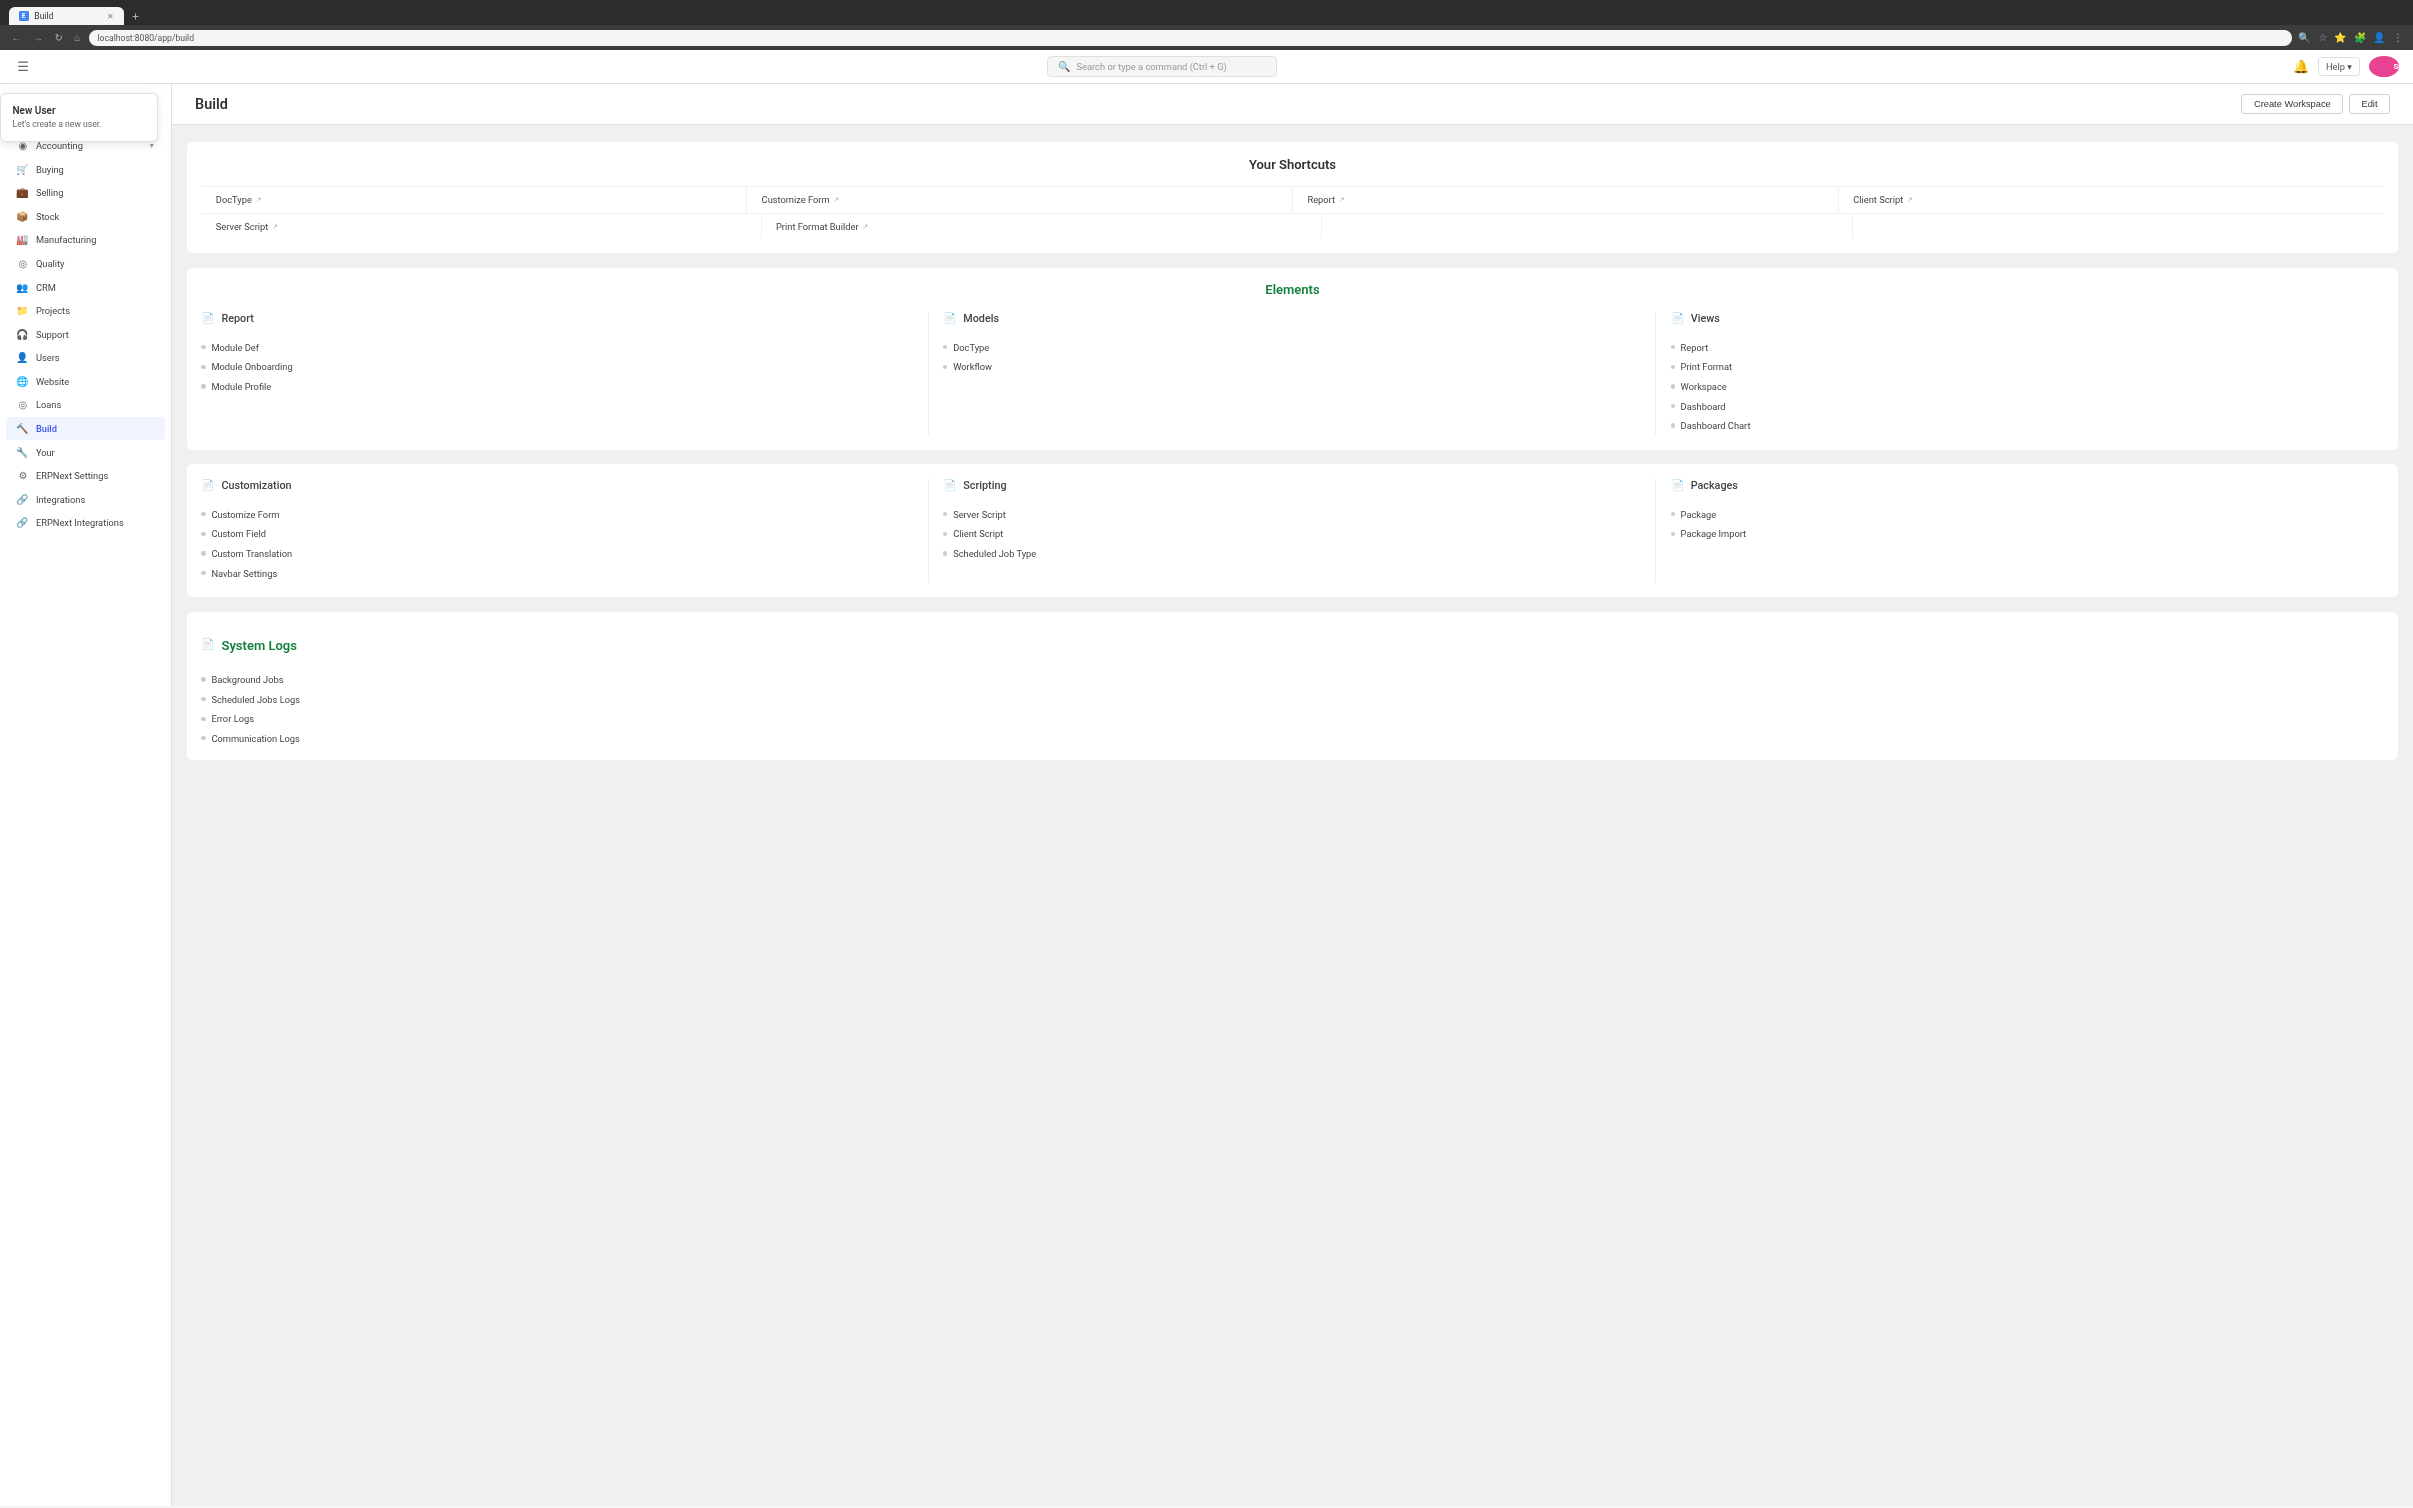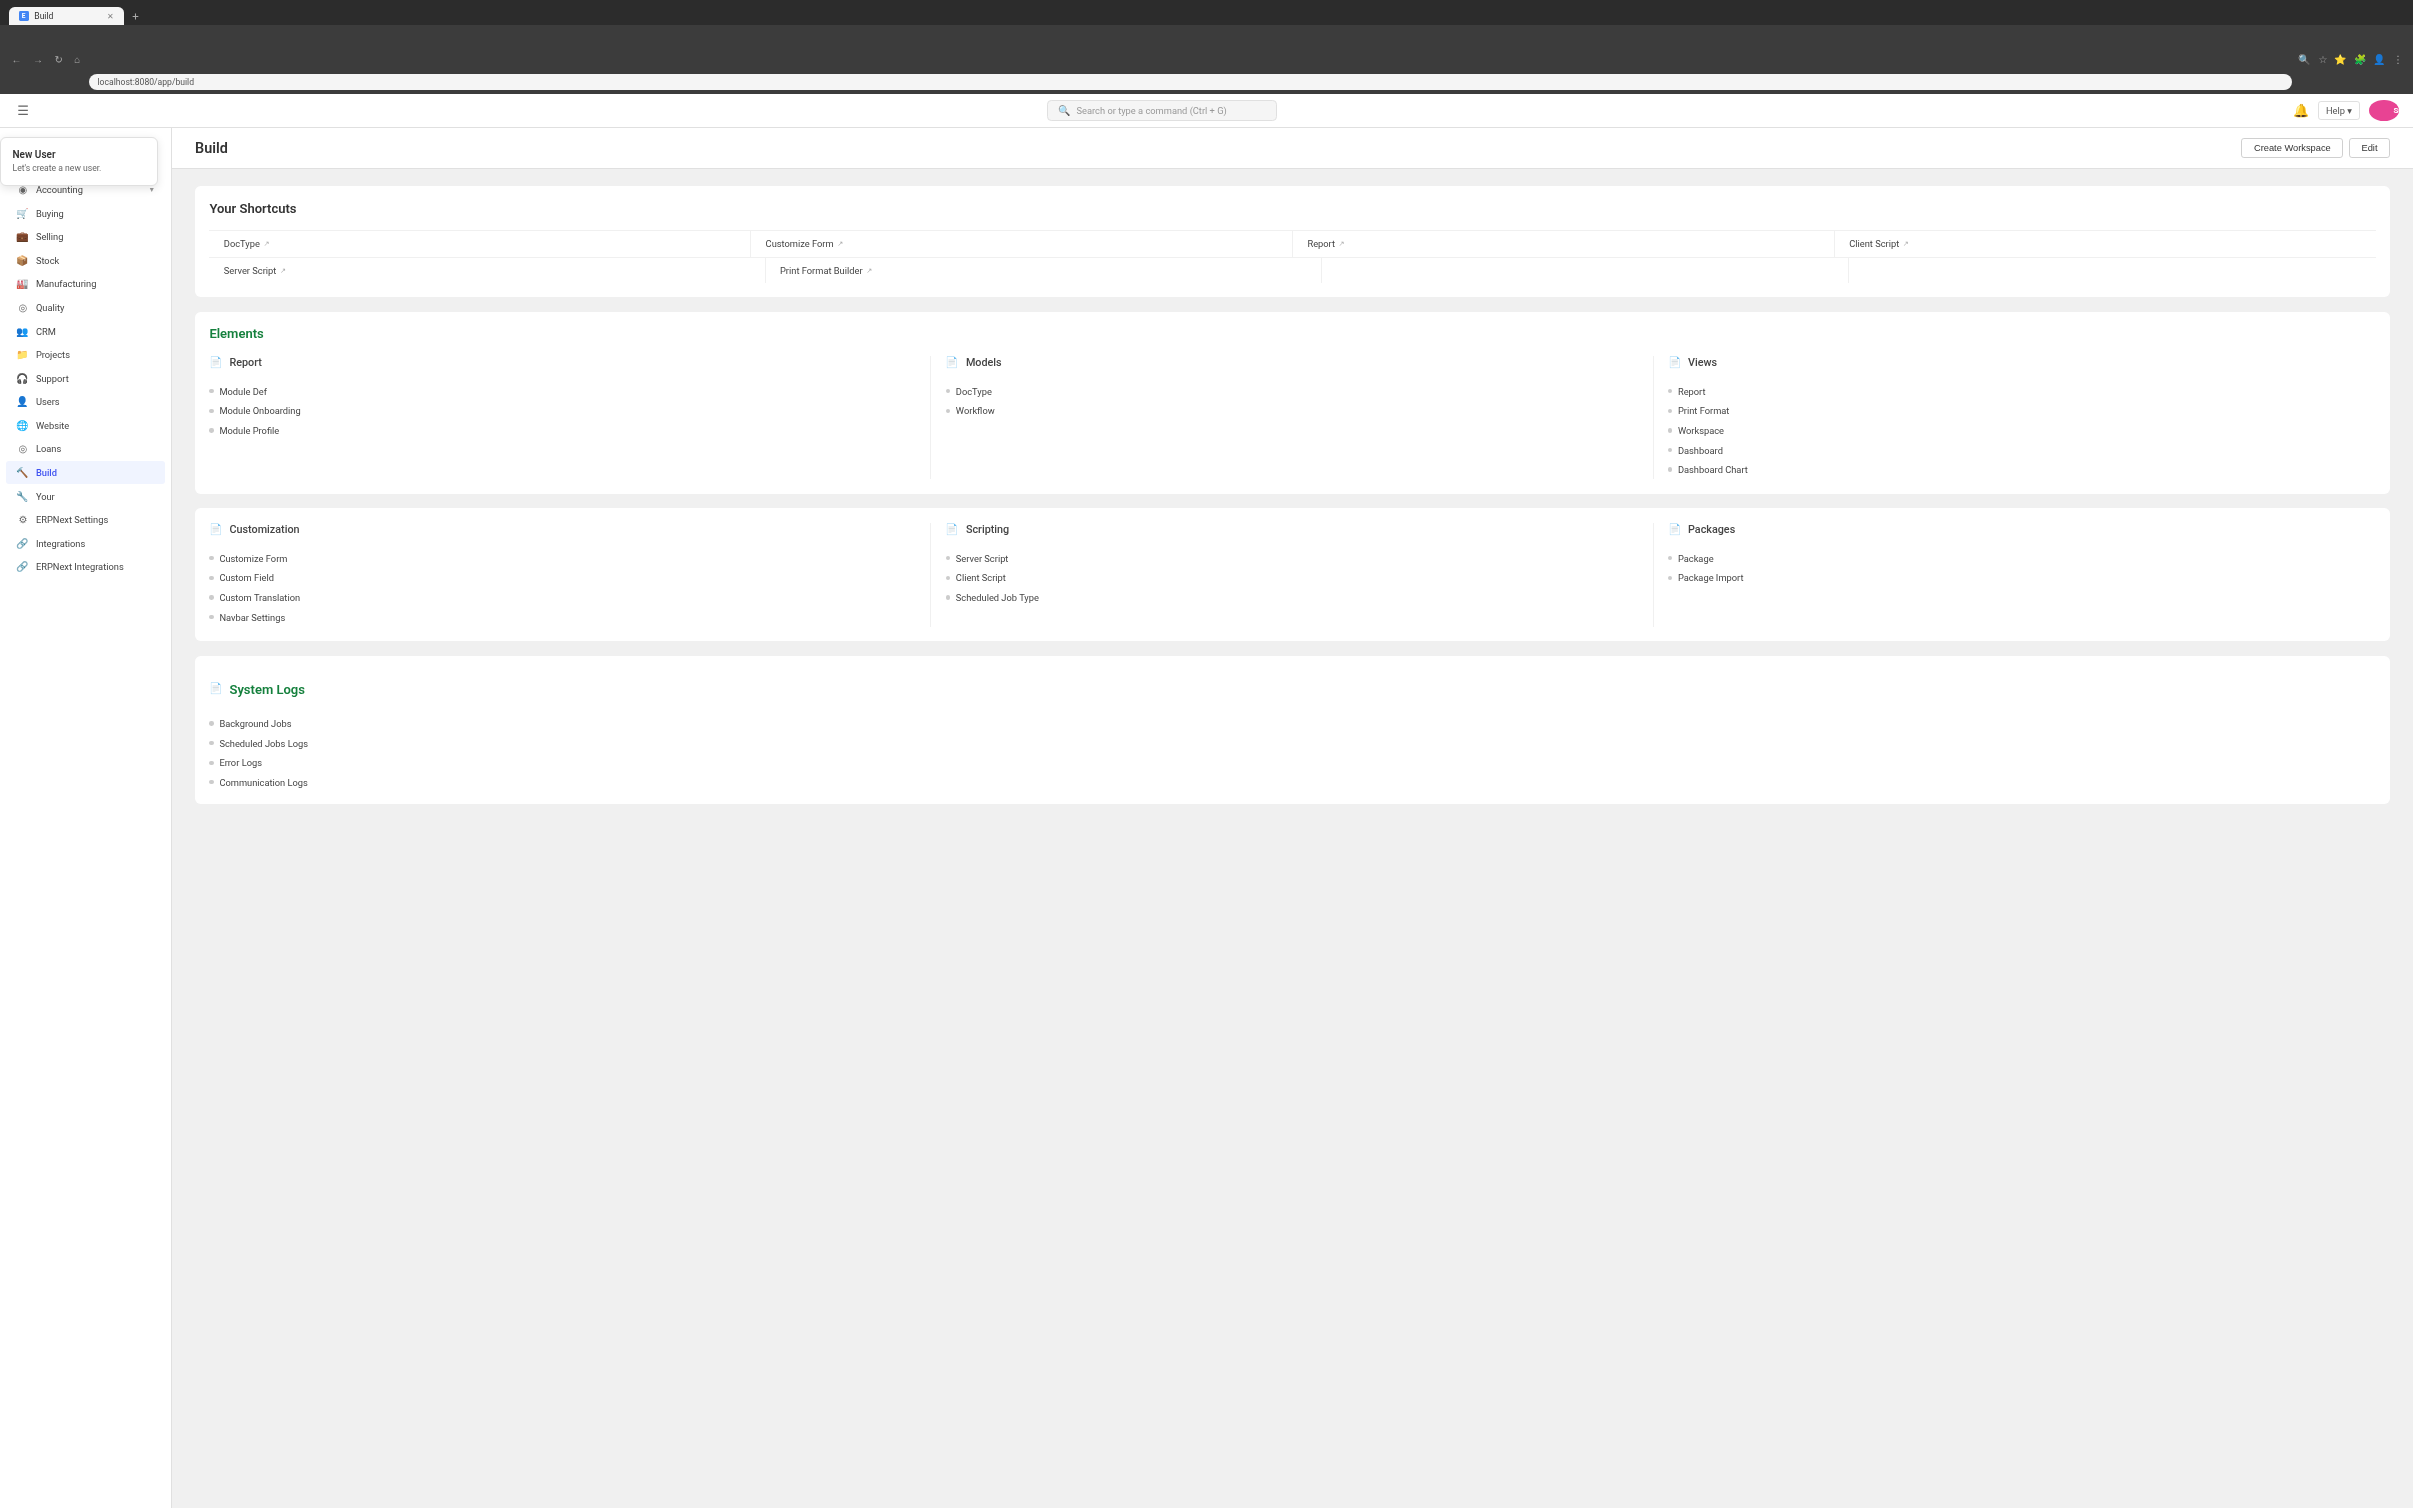--- a/index.html
+++ b/index.html
@@ -10,21 +10,21 @@
     .browser-tabs { display: flex; align-items: flex-end; gap: 2.9px; flex: 1; }
     .browser-tab { background: #3c3c3c; color: #e0e0e0; padding: 4.3px 10px; border-radius: 5.7px 5.7px 0 0; font-size: 8.6px; display: flex; align-items: center; gap: 5.7px; min-width: 115px; }
     .browser-tab.active { background: #f5f5f5; color: #333; }
     .tab-favicon { width: 10px; height: 10px; background: #4285f4; border-radius: 1.4px; display: flex; align-items: center; justify-content: center; color: white; font-size: 6.5px; font-weight: bold; flex-shrink: 0; }
     .tab-close { margin-left: auto; opacity: 0.6; font-size: 8px; cursor: pointer; }
     .tab-new { color: #aaa; font-size: 11.5px; padding: 2.9px 5.7px; cursor: pointer; }
 
     
     .browser-toolbar { background: #3c3c3c; padding: 4.3px 8.6px; display: flex; align-items: center; gap: 5.7px; }
     .nav-btn { color: #aaa; font-size: 10px; cursor: pointer; padding: 1.4px 2.9px; }
-    .address-bar { flex: 1; background: #f5f5f5; border-radius: 14.4px; padding: 2.9px 8.6px; font-size: 8.6px; color: #333; display: flex; align-items: center; gap: 4.3px; margin-top: 44px; }
+    .address-bar { flex: 1; background: #f5f5f5; border-radius: 14.4px; padding: 2.9px 8.6px; font-size: 8.6px; color: #333; display: flex; align-items: center; gap: 4.3px; }
     .address-bar-url { color: #555; font-size: 8.6px; }
     .toolbar-icons { display: flex; align-items: center; gap: 4.3px; }
     .toolbar-icon { color: #aaa; font-size: 10px; cursor: pointer; padding: 1.4px; }
 
     
     .app-container { display: flex; flex-direction: column; height: calc(100vh - 52px); background: #f5f5f5; }
 
     
     .top-navbar { background: white; border-bottom: 0.7px solid #e0e0e0; padding: 0 14.4px; display: flex; align-items: center; height: 34px; position: relative; }
     .navbar-left { display: flex; align-items: center; gap: 5.7px; }
@@ -58,21 +58,21 @@
     .content-area { flex: 1; overflow-y: auto; padding: 0; background: #f0f0f0; }
 
     
     .page-header { background: white; padding: 10px 23px; display: flex; align-items: center; justify-content: space-between; border-bottom: 0.7px solid #e0e0e0; }
     .page-title { font-size: 14.4px; font-weight: 600; color: #333; }
     .page-actions { display: flex; gap: 5.7px; }
     .btn-primary { background: white; border: 0.7px solid #d0d0d0; border-radius: 2.9px; padding: 4.3px 11.5px; font-size: 9.3px; cursor: pointer; color: #333; }
     .btn-secondary { background: white; border: 0.7px solid #d0d0d0; border-radius: 2.9px; padding: 4.3px 11.5px; font-size: 9.3px; cursor: pointer; color: #333; }
 
     
-    .content-inner { padding: 17px 23px; }
+    .content-inner { padding: 17px 15px; text-align: center; }
     .section-title { font-size: 13px; font-weight: 600; color: #333; margin-bottom: 14.4px; }
 
     
     .elements-section { background: white; border-radius: 5.7px; margin-bottom: 14.4px; }
     .elements-header { padding: 14.4px 14.4px 0; }
     .elements-title { font-size: 13px; font-weight: 600; color: #15803d; }
     .elements-grid { display: grid; grid-template-columns: 1fr 1fr 1fr; gap: 0; padding: 14.4px; }
     .element-group { padding: 0 14.4px; border-right: 0.7px solid #f0f0f0; }
     .element-group:first-child { padding-left: 0; }
     .element-group:last-child { border-right: none; }

